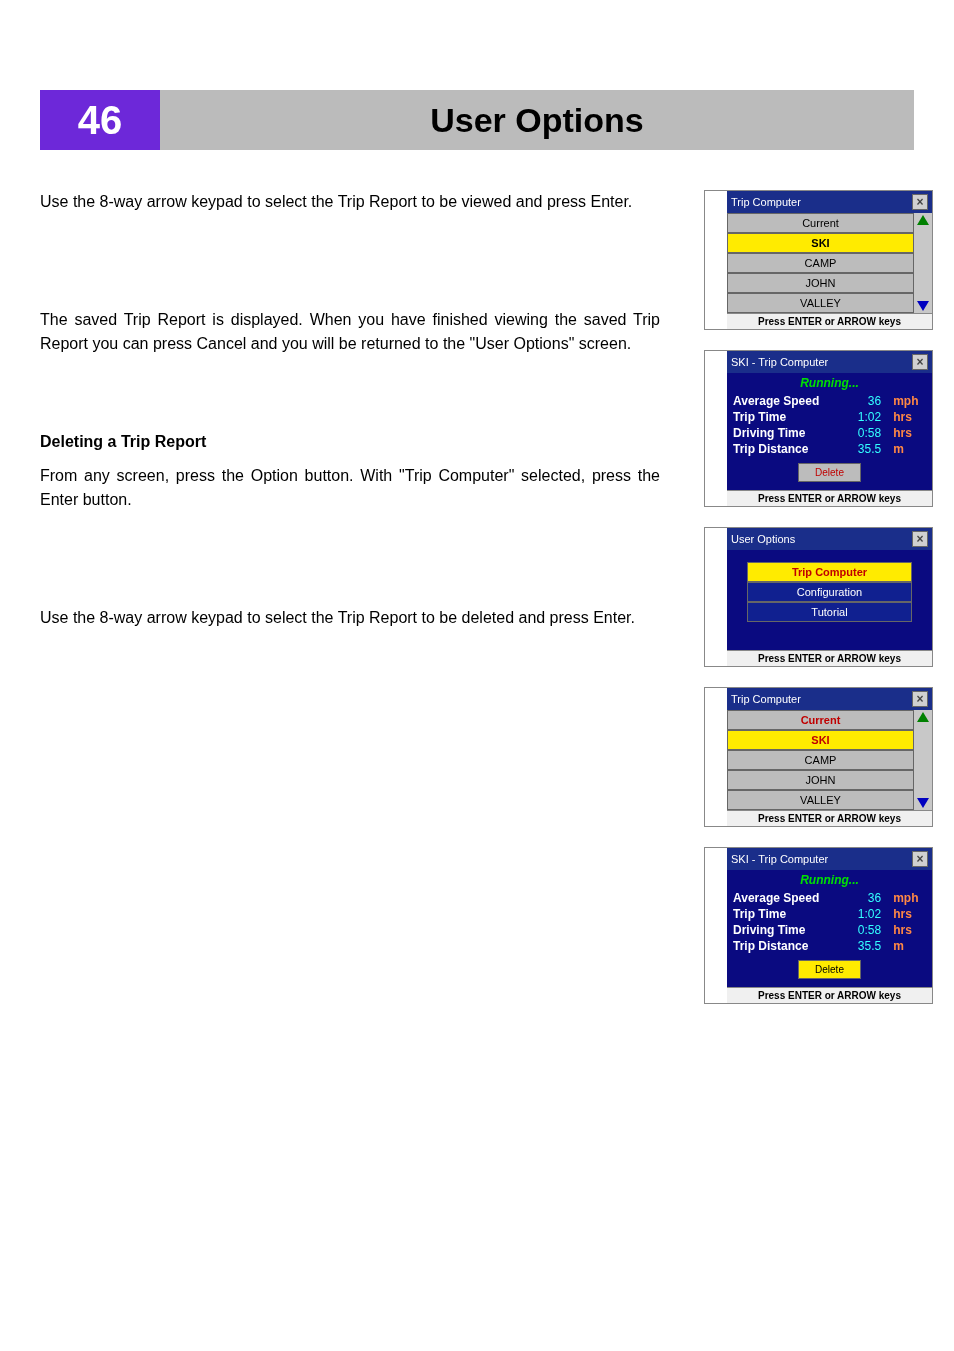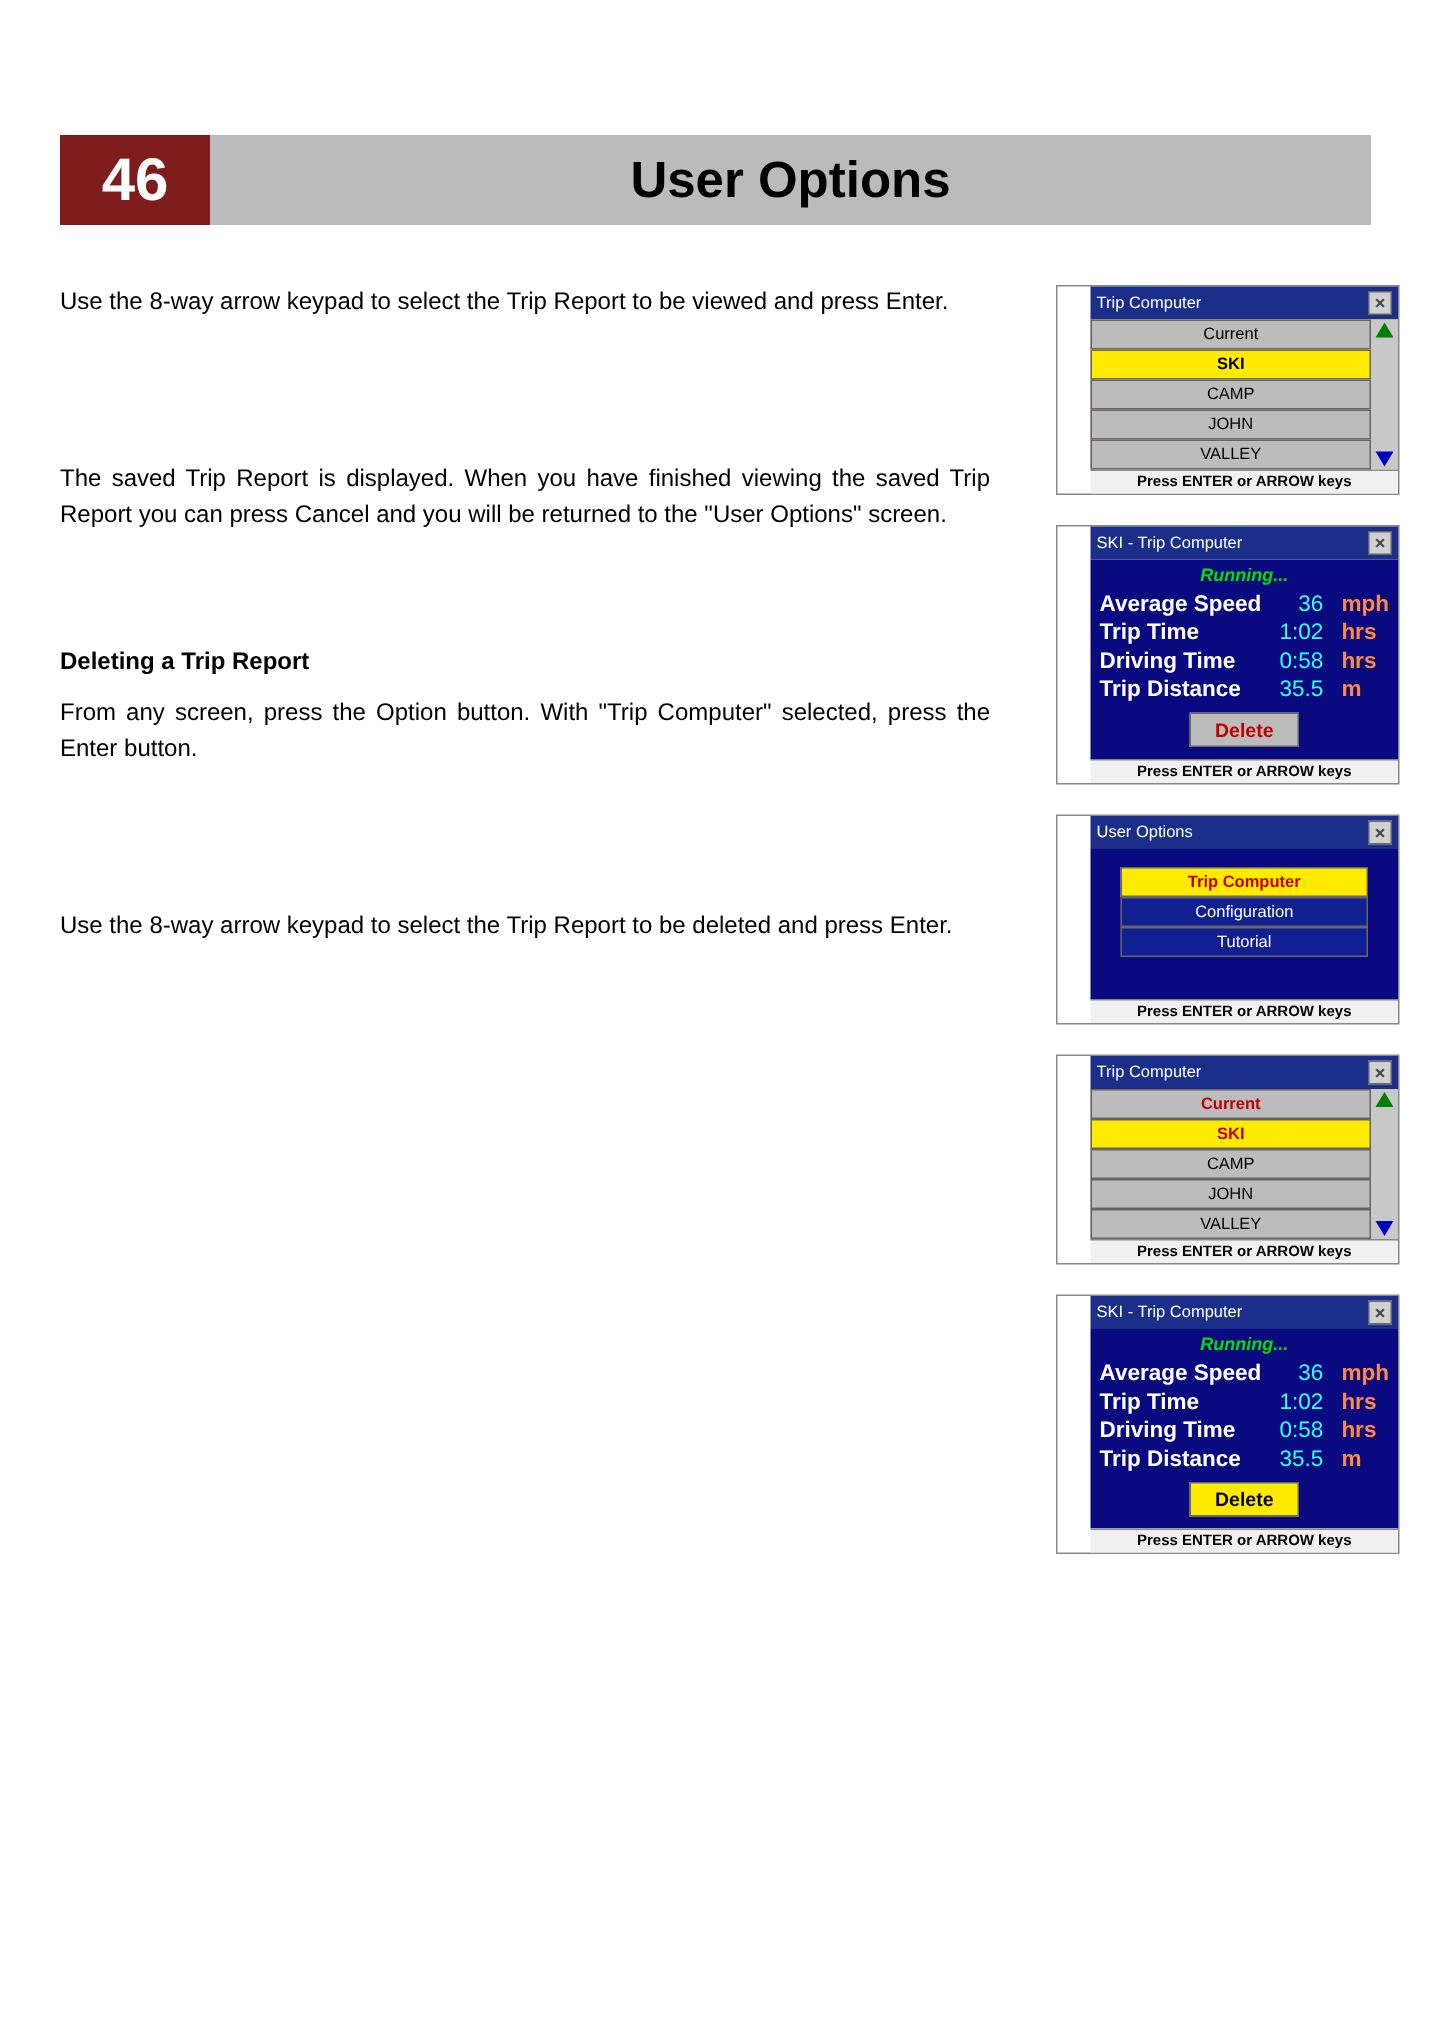--- a/index.html
+++ b/index.html
@@ -13,25 +13,25 @@
     padding: 0 0 60px 0;
   }
   .header-bar {
     margin: 90px 40px 40px 40px;
     background: #bbbbbb;
     display: flex;
     align-items: stretch;
     height: 60px;
   }
   .page-num-box {
-    background: #7f1d1d;
+    background: #6d28d9;
     color: #fff;
     font-size: 40px;
     font-weight: bold;
-    width: 100px;
+    width: 120px;
     display: flex;
     align-items: center;
     justify-content: center;
   }
   .page-title-box {
     flex: 1;
     color: #000;
     font-size: 34px;
     font-weight: bold;
     display: flex;
@@ -147,31 +147,31 @@
   .detail-body { background: #0a0a80; color:#fff; padding: 0; }
   .running {
     text-align:center;
     color:#00e000;
     font-weight:bold;
     font-size:12px;
     font-style: italic;
     padding:3px 0;
   }
   .stat-table { width:100%; border-collapse:collapse; }
-  .stat-table td { font-size:15px; padding:1px 6px; }
+  .stat-table td { font-size:12px; padding:1px 6px; }
   .stat-label { color:#fff; font-weight:bold; }
   .stat-val { color:#33ffff; text-align:right; }
   .stat-unit { color:#ff8844; font-weight:bold; }
   .del-btn-row { text-align:center; padding:6px 0 8px 0; }
   .del-btn {
     display:inline-block;
     background:#ffeb00;
     color:#000;
-    font-size:13px;
-    font-weight:bold;
+    font-size:10px;
+    font-weight:normal;
     padding:3px 16px;
     border:1px solid #666;
   }
   .del-btn.unsel { background:#bcbcbc; color:#c00000; }
   .opts-body { background:#0a0a80; padding: 12px 20px 28px 20px; }
   .opts-row {
     text-align:center;
     font-size:11px;
     padding:3px 0;
     margin:0;

